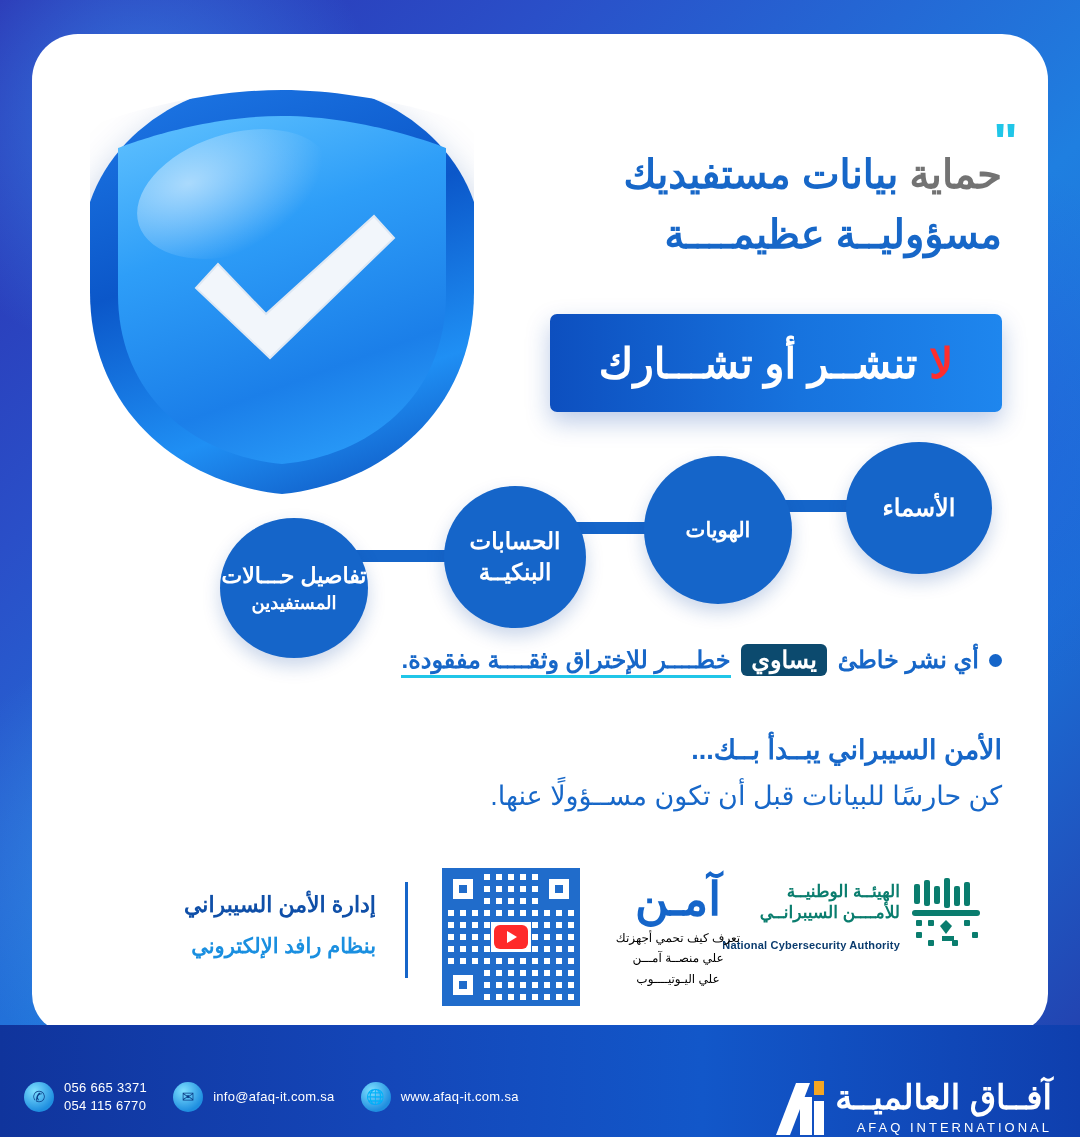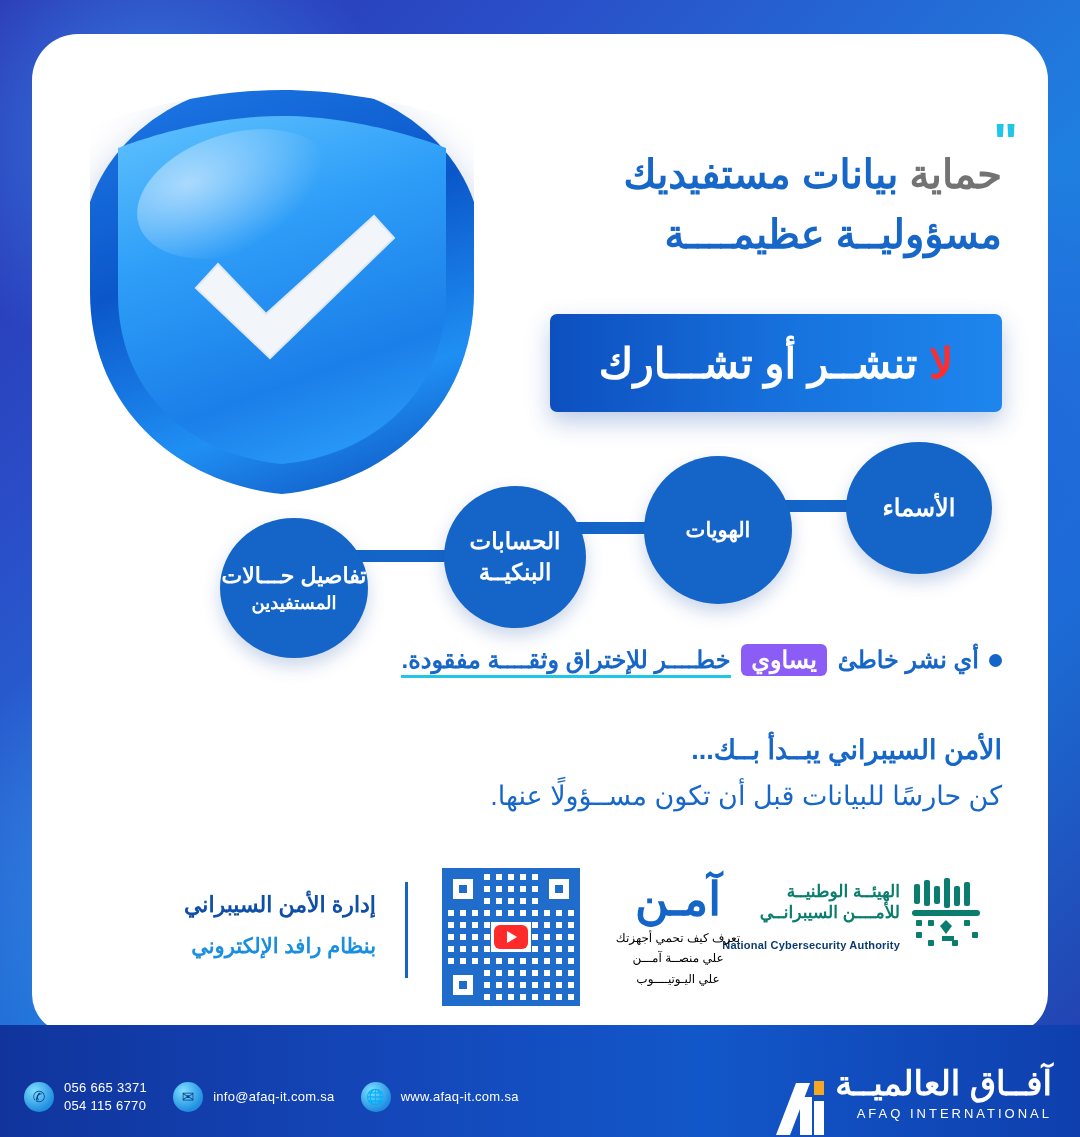--- a/index.html
+++ b/index.html
@@ -126,21 +126,21 @@
     display: flex; align-items: center; justify-content: flex-start;
     direction: rtl; gap: 10px;
   }
   .bullet-dot {
     width: 13px; height: 13px; border-radius: 50%; background: #1565c9; flex: 0 0 auto;
   }
   .bullet-text {
     font-size: 24px; color: #1767c8; font-weight: bold; direction: rtl;
   }
   .bullet-text .chip {
-    background: #8b5cf6; color: #fff; border-radius: 6px; padding: 2px 10px;
+    background: #0c4a6e; color: #fff; border-radius: 6px; padding: 2px 10px;
     display: inline-block; margin: 0 4px;
   }
   .bullet-text .underline {
     border-bottom: 3px solid #20c6e8; padding-bottom: 2px;
   }
 
   
   .closing {
     position: absolute; right: 46px; top: 700px; width: 900px; text-align: right; direction: rtl;
   }
@@ -225,21 +225,21 @@
   }
   .cicon {
     width: 30px; height: 30px; border-radius: 50%;
     background: radial-gradient(circle at 35% 30%, #7fe0ff, #1f8fe0 70%);
     display: flex; align-items: center; justify-content: center;
     font-size: 15px; color: #0b3d86;
   }
   .ctext { font-size: 13px; line-height: 1.35; letter-spacing: .3px; }
 
   .afaq-logo {
-    position: absolute; right: 28px; bottom: 16px; text-align: right; direction: rtl;
+    position: absolute; right: 28px; bottom: 2px; text-align: right; direction: rtl;
   }
   .afaq-ar { color: #ffffff; font-size: 34px; font-weight: bold; line-height: 1; }
   .afaq-en { color: #ffffff; font-size: 13px; letter-spacing: 3px; margin-top: 6px; }
   .afaq-mark {
     position: absolute; right: 238px; bottom: -2px; width: 76px; height: 64px;
   }
 </style>
 </head>
 <body>
 

